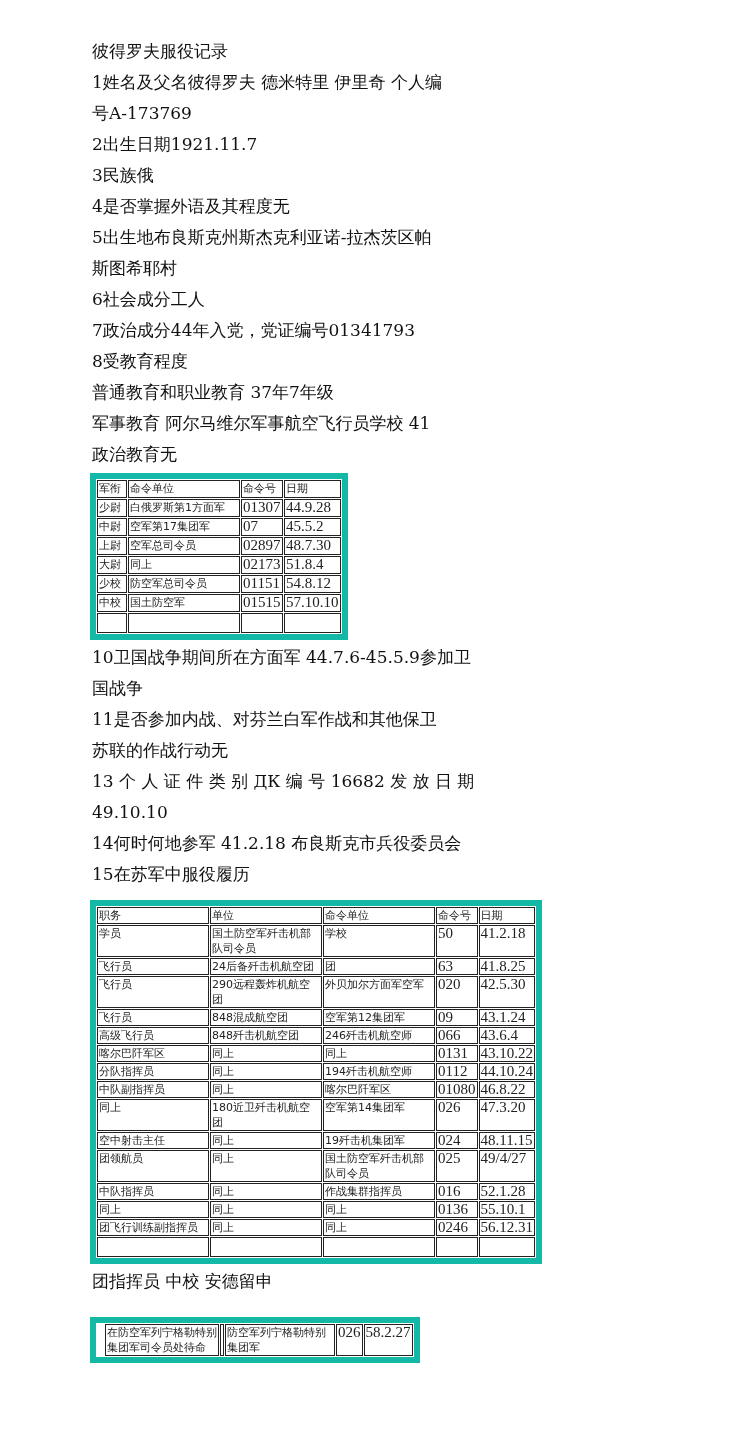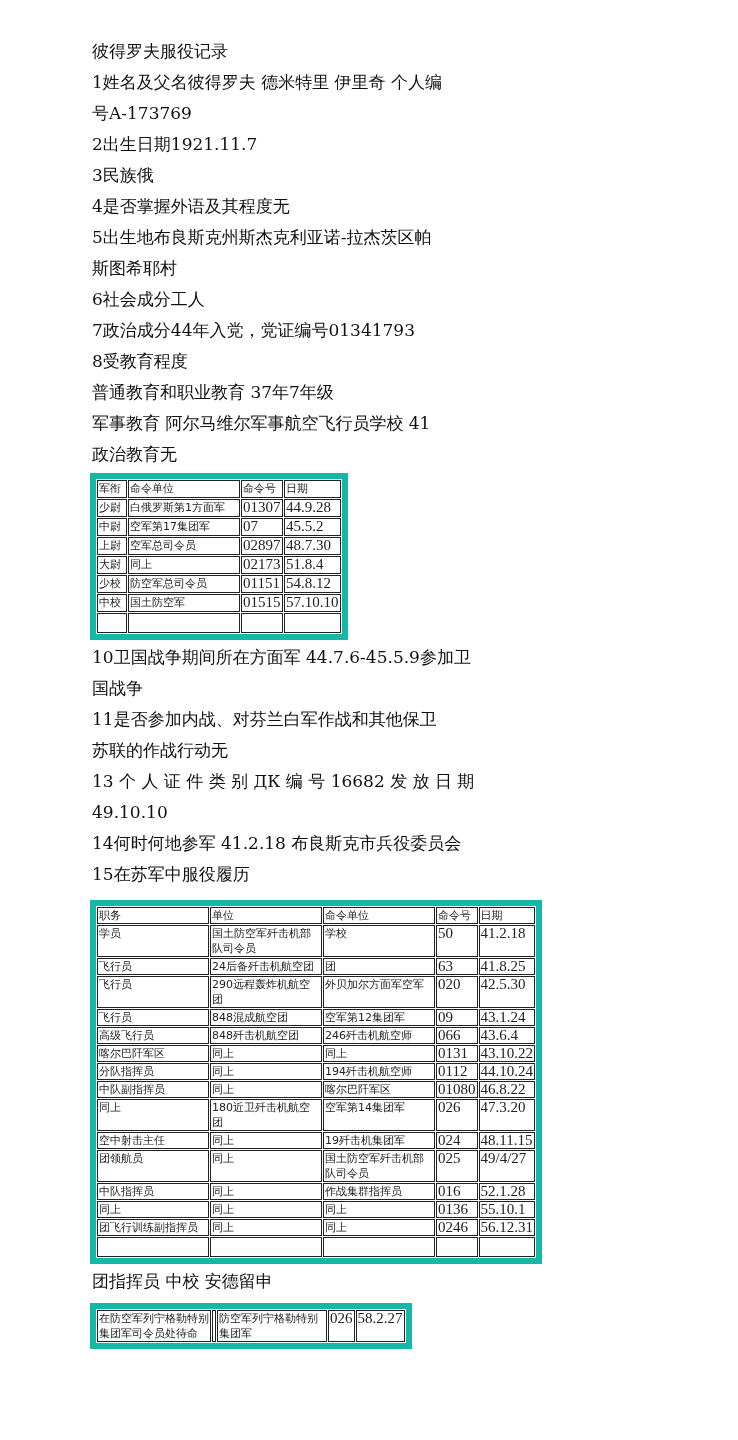--- a/index.html
+++ b/index.html
@@ -17,21 +17,21 @@
   td {
     border: 1px solid #222; padding: 0 1px; vertical-align: top;
     font-family: "DejaVu Sans", "Liberation Sans", sans-serif;
     font-size: 11px; line-height: 15px; color: #222;
   }
   td.num { font-family: "Liberation Serif", "DejaVu Serif", serif; font-size: 15px; }
   .ranks { margin: 3px 0 2px -2px; }
   .ranks td { height: 16px; }
   .service { margin: 10px 0 2px -2px; }
   .service td { height: 15px; }
-  .tail { margin: 6px 0 0 -2px; }
+  .tail { margin: 20px 0 0 -2px; padding-left: 8px; }
   .tail td { height: 15px; }
 </style>
 </head>
 <body>
 
 <div class="doc">
   <div class="line">彼得罗夫服役记录</div>
   <div class="line">1姓名及父名彼得罗夫 德米特里 伊里奇 个人编</div>
   <div class="line">号A-173769</div>
   <div class="line">2出生日期1921.11.7</div>

